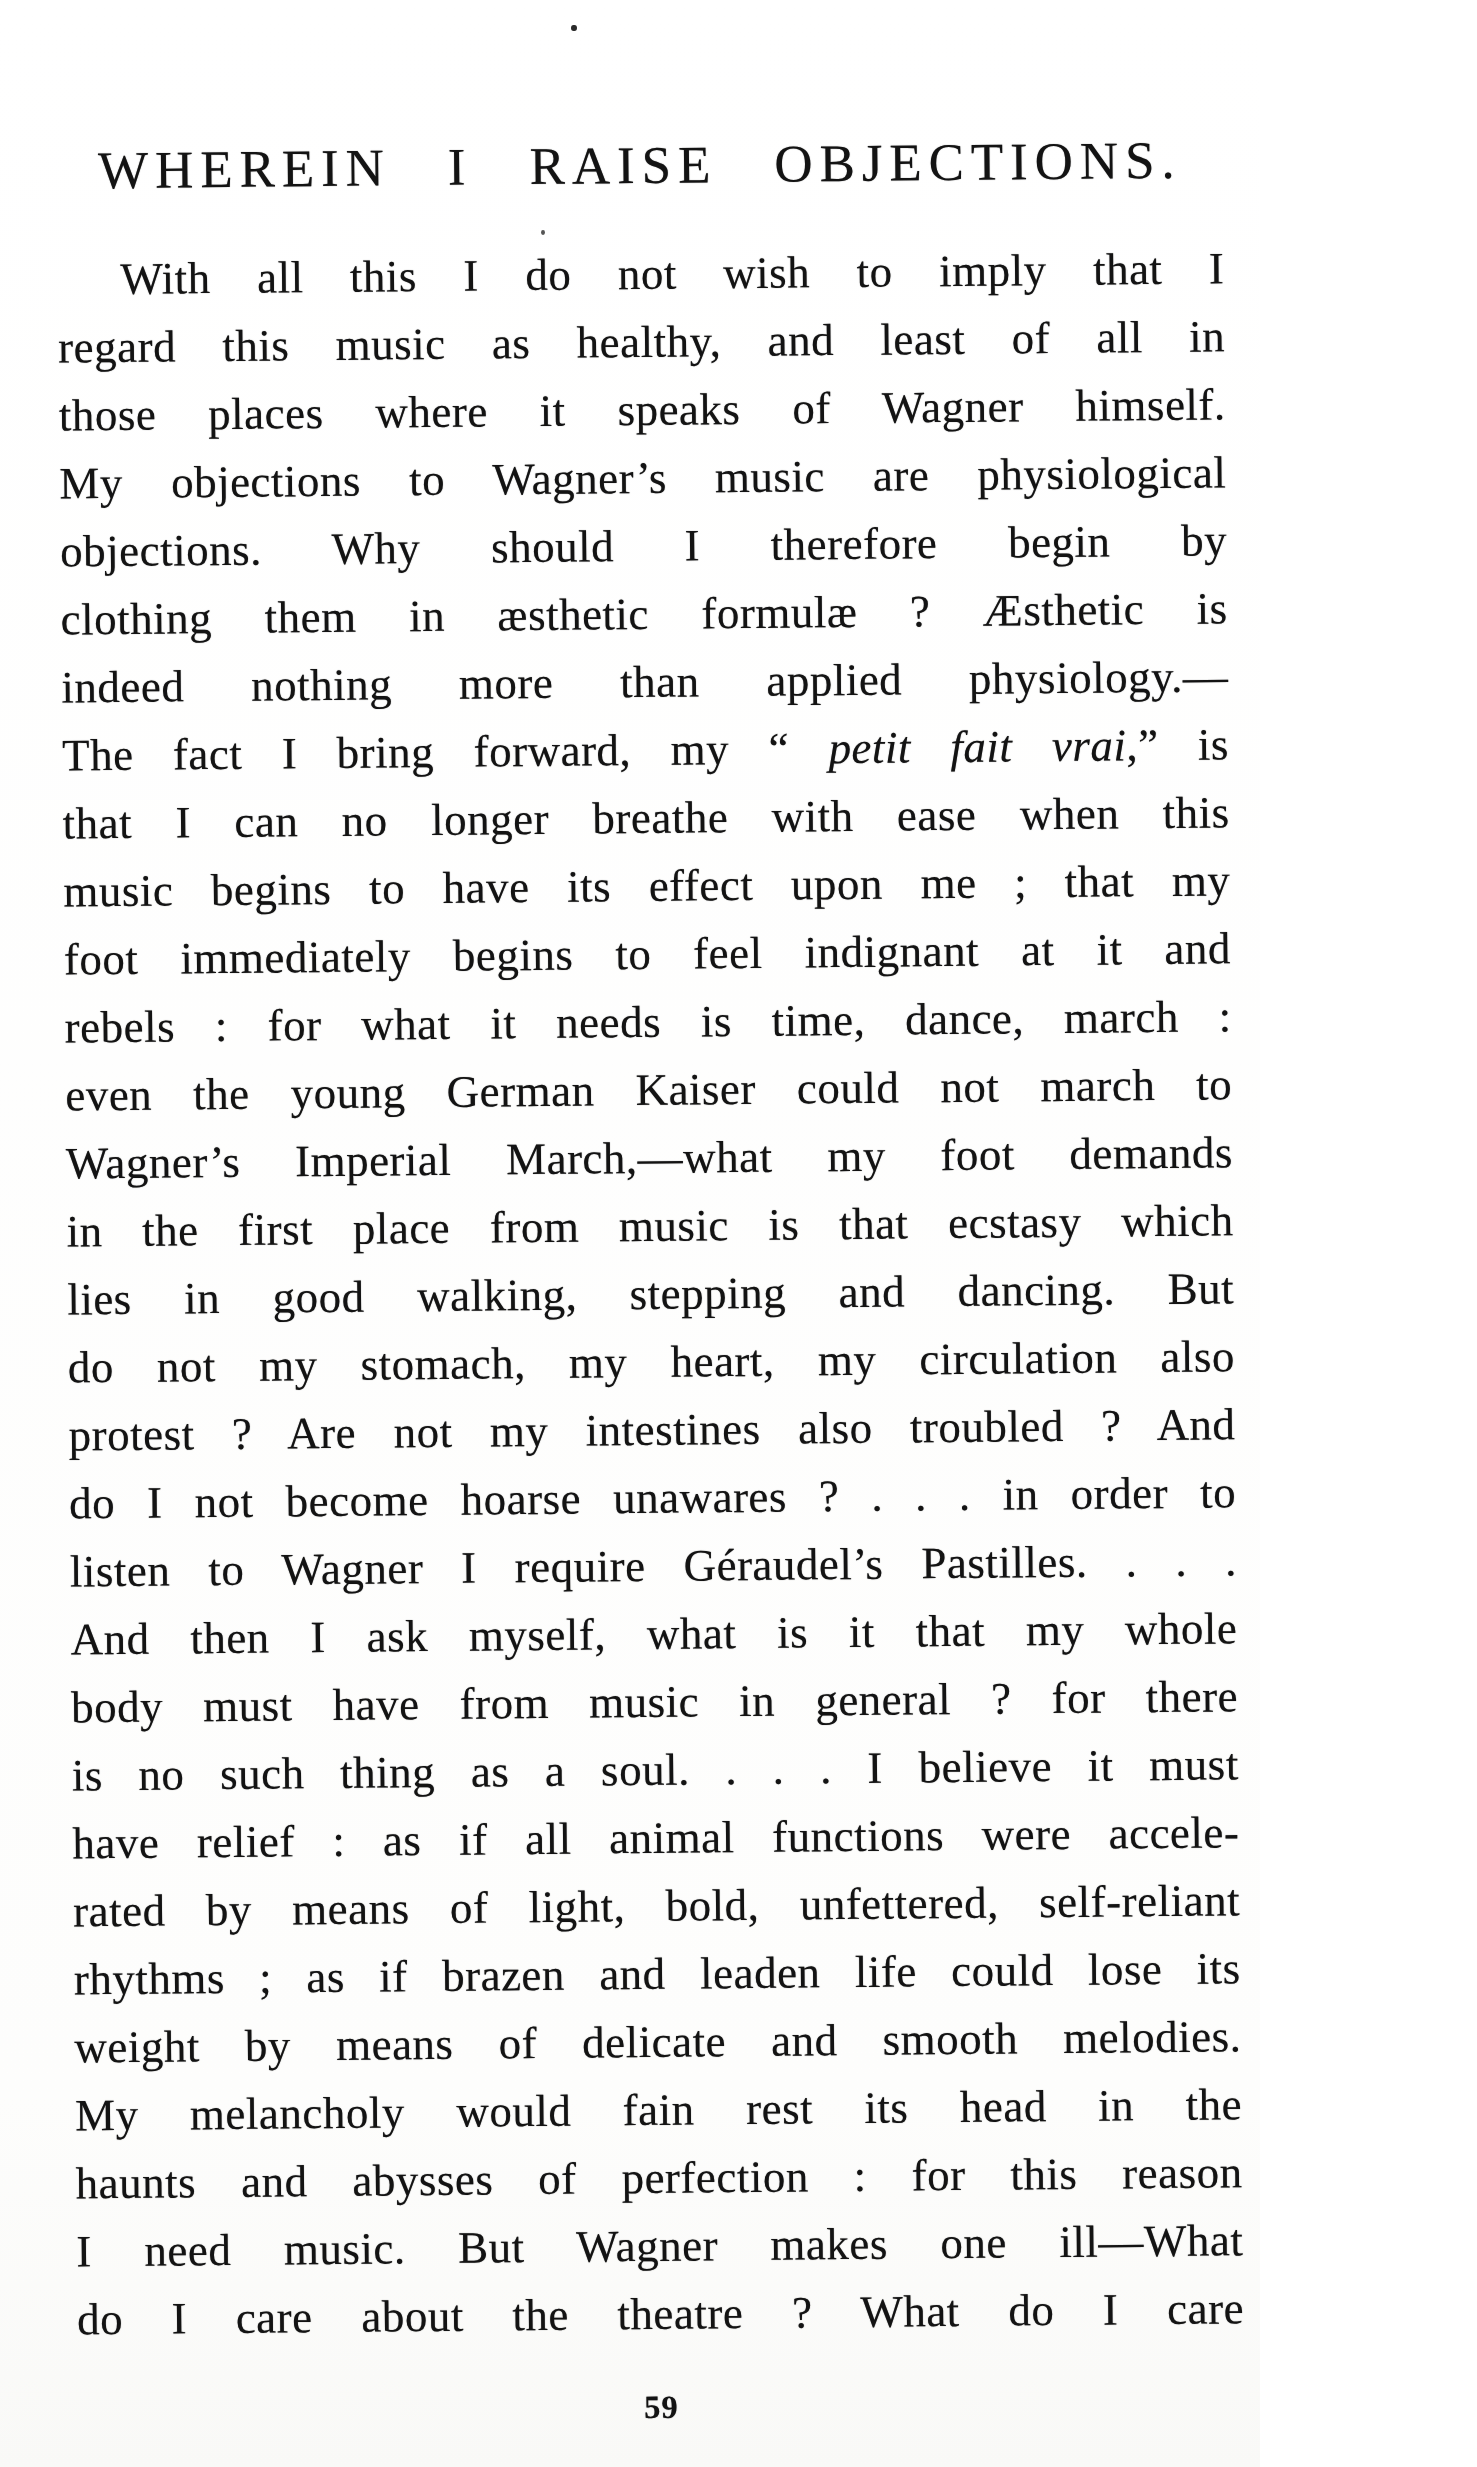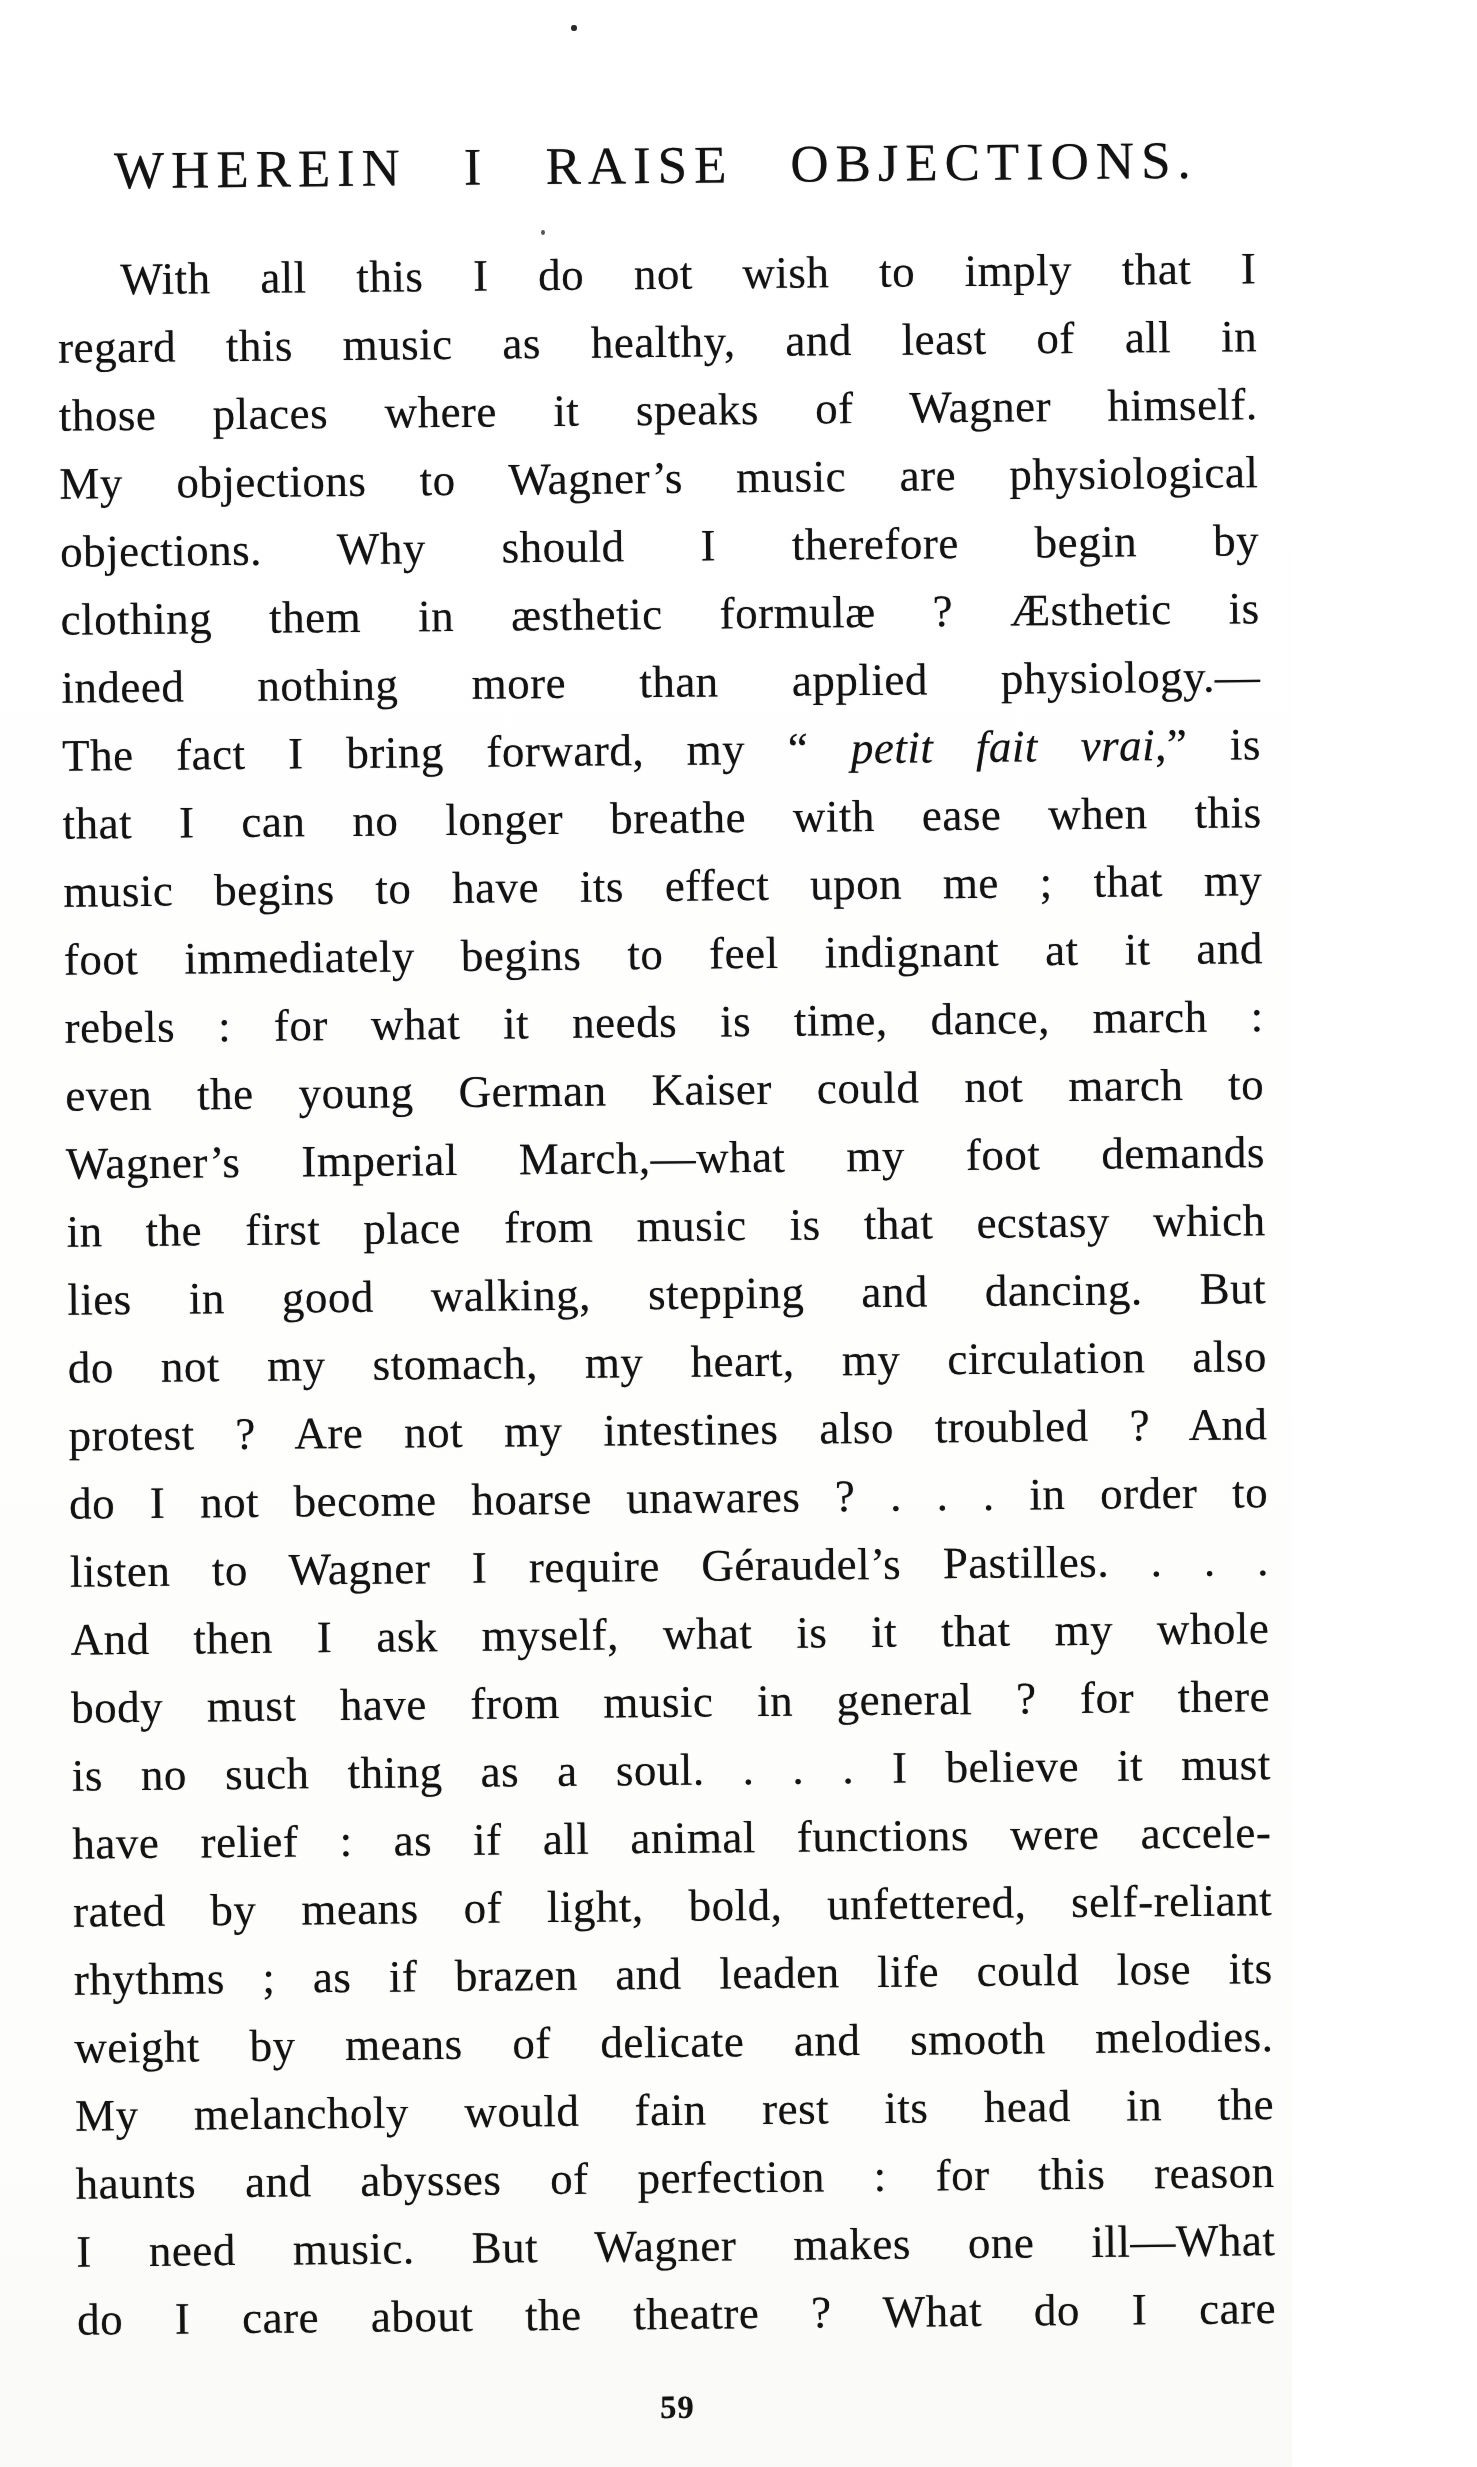--- a/index.html
+++ b/index.html
@@ -10,21 +10,20 @@
     height: 2468px;
     overflow: hidden;
   }
   .page {
     position: relative;
     width: 1260px;
     height: 2468px;
     background: linear-gradient(180deg, #ffffff 0%, #fdfdfc 85%, #f9f9f7 100%);
     font-family: "Liberation Serif", "DejaVu Serif", serif;
     color: #131313;
-    padding-left: 32px;
   }
   .content {
     position: absolute;
     left: 56px;
     right: 37px;
     top: 126px;
     transform: rotate(-0.55deg);
     transform-origin: 50% 0;
     text-shadow: 0 0 1px rgba(0,0,0,0.55);
   }

